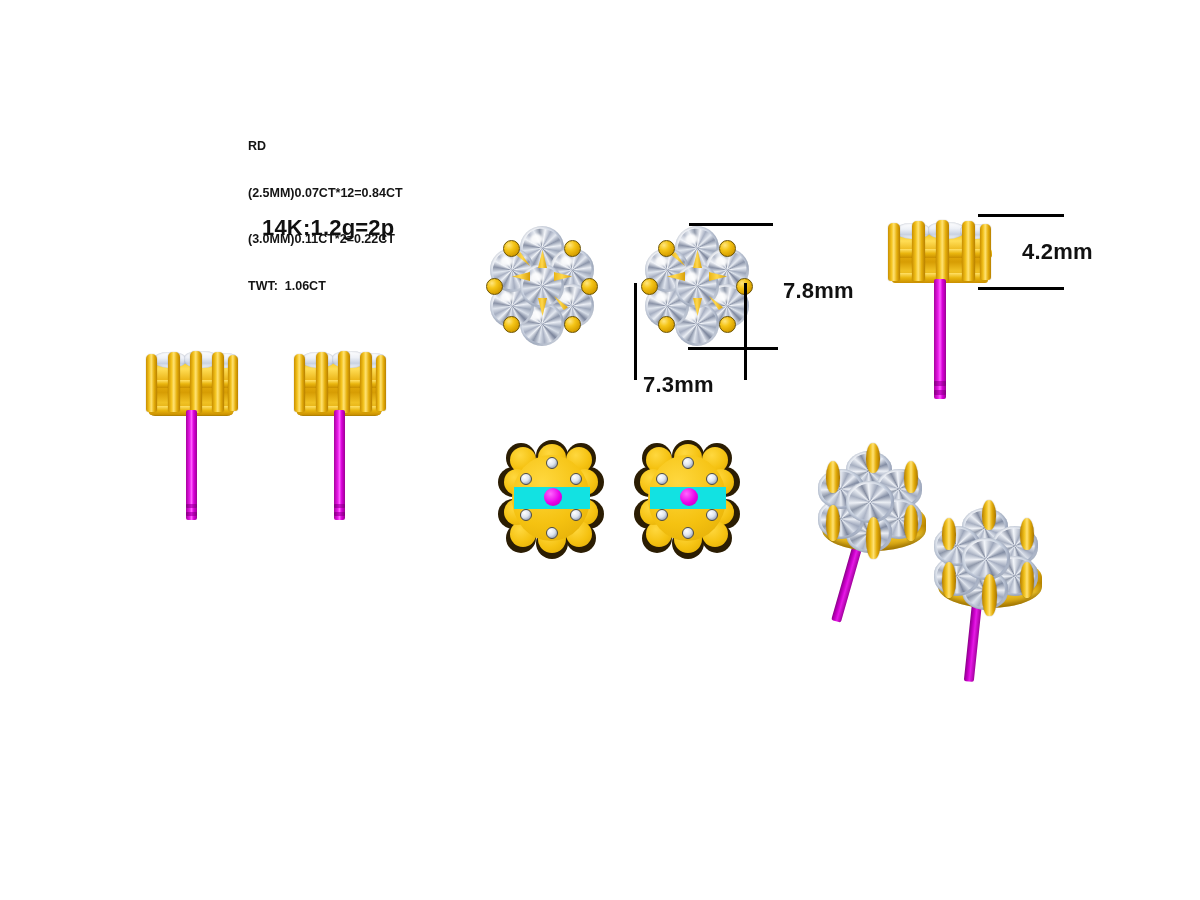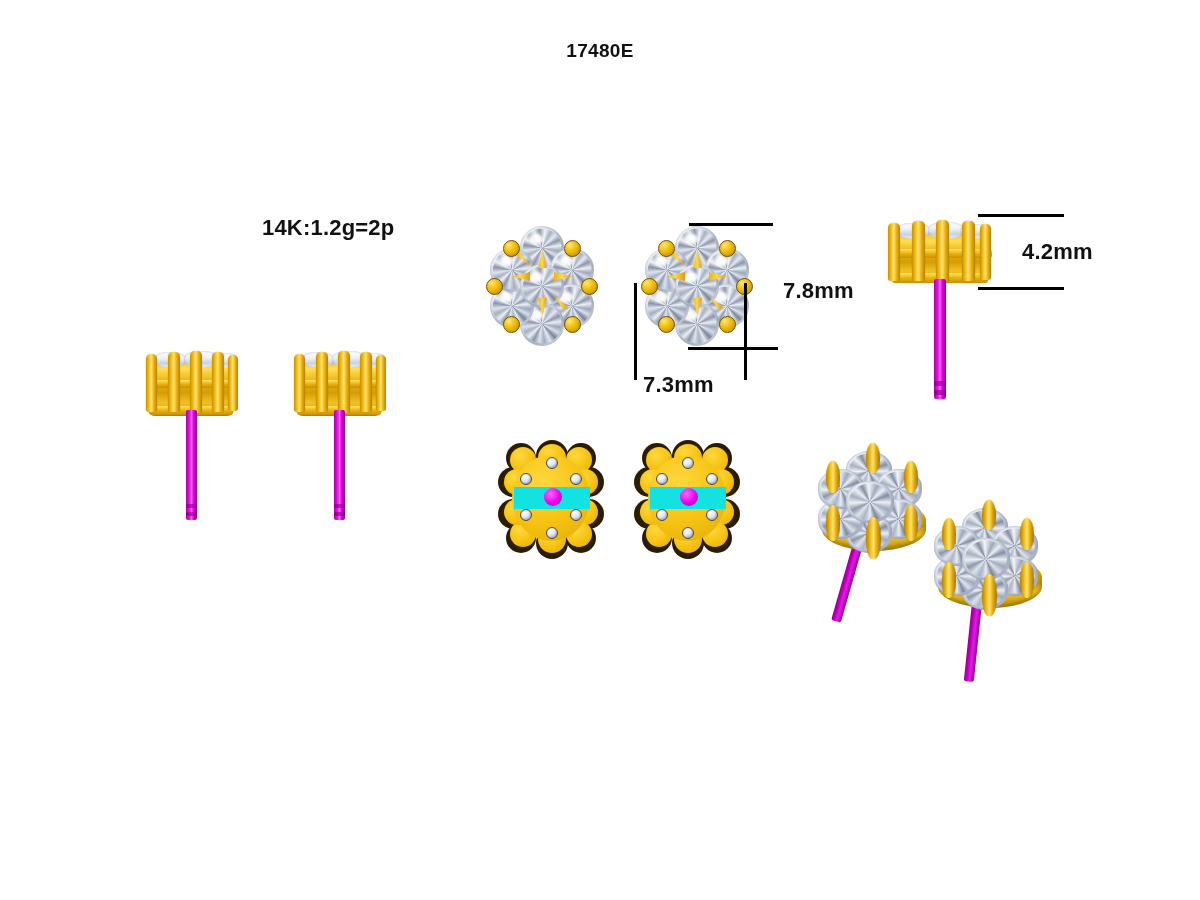--- a/index.html
+++ b/index.html
@@ -224,22 +224,27 @@
     background: linear-gradient(90deg, #8c008a 0%, #cc00cc 35%, #e61ae6 55%, #a1009c 100%);
     border-radius: 2px;
     transform-origin: top center;
   }
 </style>
 </head>
 <body>
 
 <div id="canvas">
 
-  <div class="abs" id="title">17480E</div>
-
+
+  <div class="abs" id="spec-block">
+    <div>RD</div>
+    <div>(2.5MM)0.07CT*12=0.84CT</div>
+    <div>(3.0MM)0.11CT*2=0.22CT</div>
+    <div>TWT:  1.06CT</div>
+  </div>
 
   <div class="abs" id="metal-weight">14K:1.2g=2p</div>
 
   <div class="side-earring" style="left:140px; top:352px;">
 
     <div class="crown-body" style="left:8px; top:8px; width:86px; height:56px;"></div>
 
     <div class="rail" style="left:6px; top:28px; width:90px; height:8px;"></div>
     <div class="rail" style="left:9px; top:54px; width:84px; height:9px;"></div>
 

